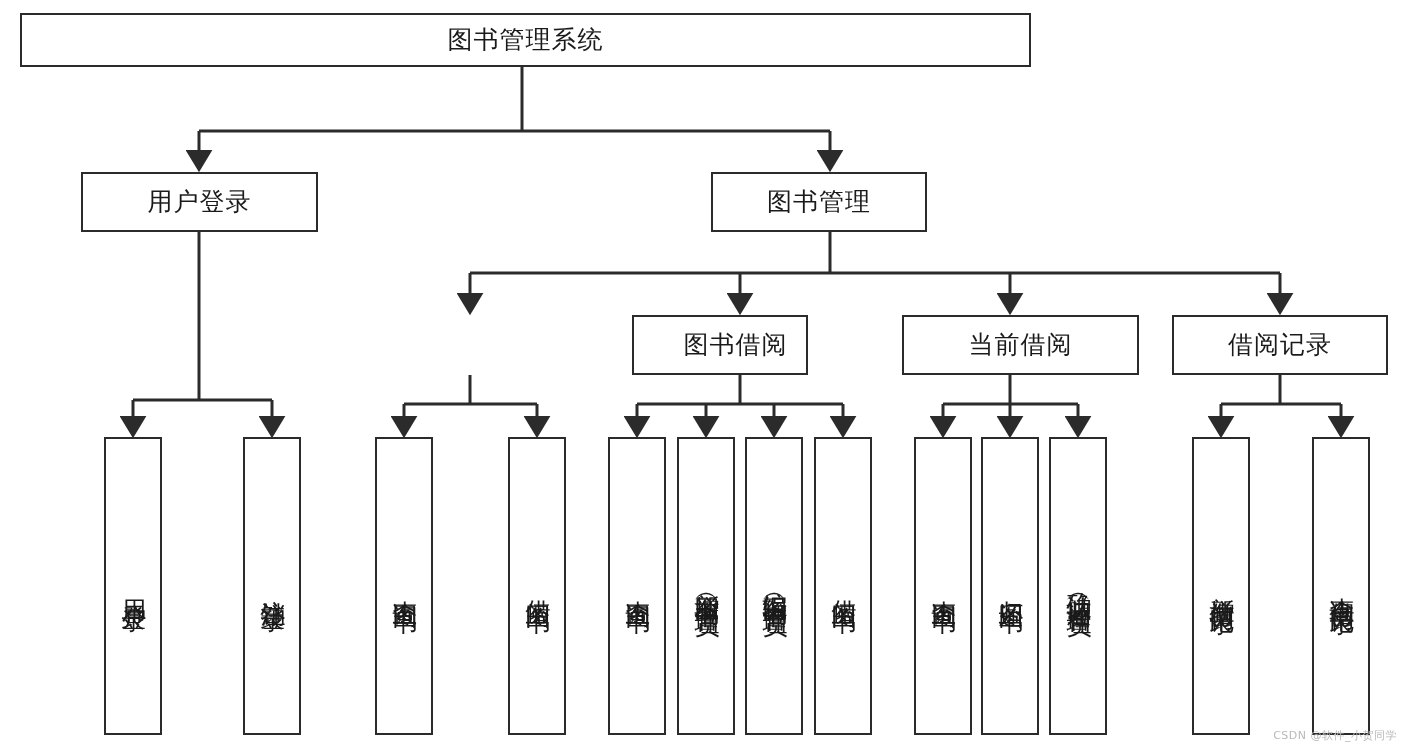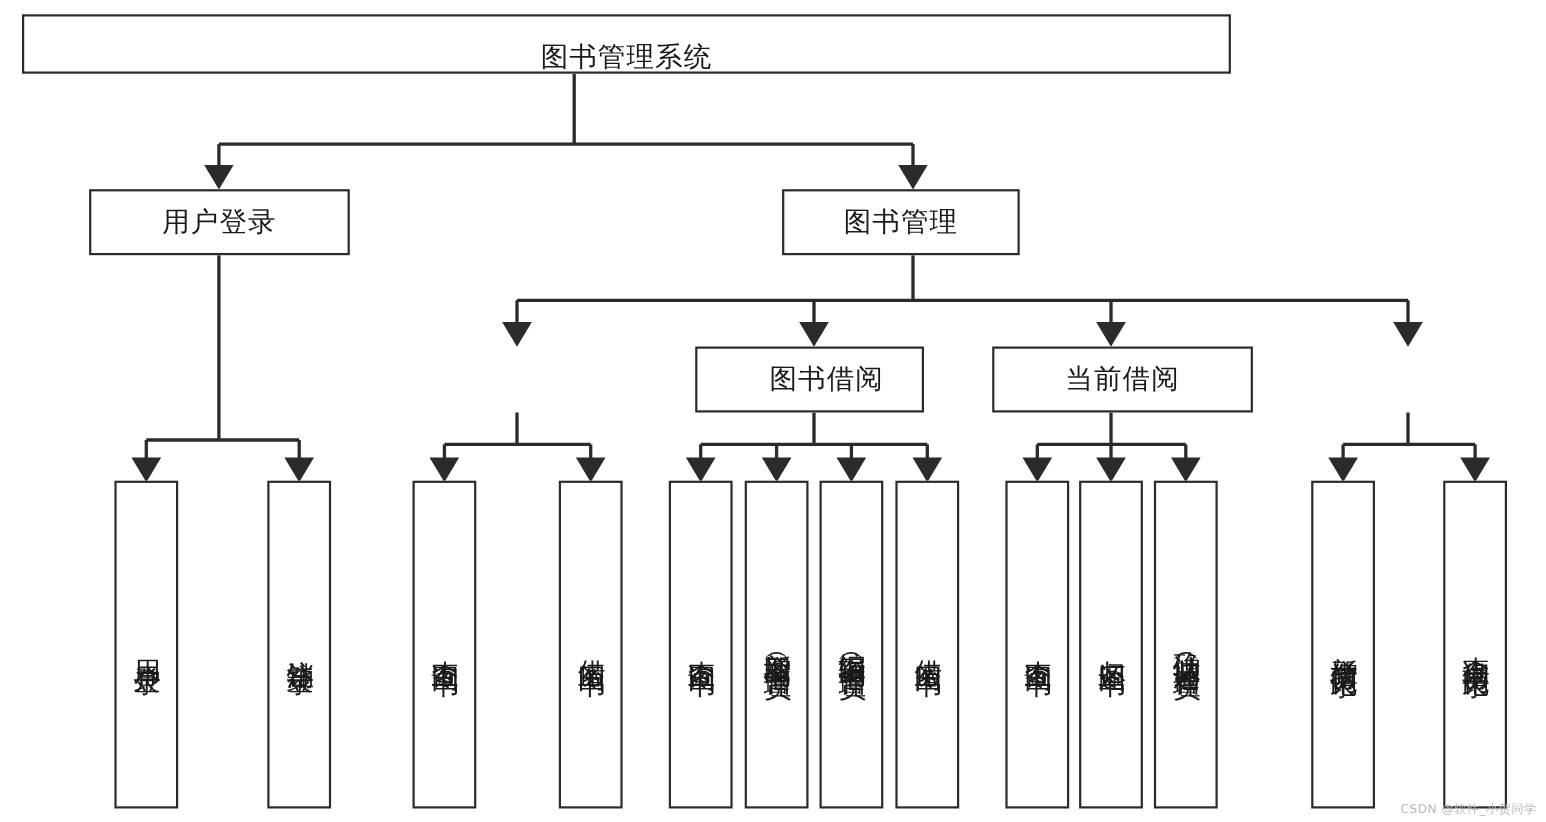--- a/index.html
+++ b/index.html
@@ -104,36 +104,39 @@
       <path d="M1010,404 L1010,426" marker-end="url(#arrow)"></path>
       <path d="M1078,404 L1078,426" marker-end="url(#arrow)"></path>
 
       <path d="M1280,375 L1280,404"></path>
       <path d="M1221,404 L1341,404"></path>
       <path d="M1221,404 L1221,426" marker-end="url(#arrow)"></path>
       <path d="M1341,404 L1341,426" marker-end="url(#arrow)"></path>
     </g>
   </svg>
 
-  <div class="node horiz" style="left:20px;top:13px;width:1099px;height:54px;align-items:flex-end;">
+  <div class="node horiz" style="left:20px;top:13px;width:1011px;height:54px;">
     <span>图书管理系统</span>
   </div>
 
   <div class="node horiz" style="left:81px;top:172px;width:237px;height:60px;">
     <span>用户登录</span>
   </div>
   <div class="node horiz" style="left:711px;top:172px;width:216px;height:60px;">
     <span>图书管理</span>
   </div>
 
-  <div class="node horiz" style="left:632px;top:315px;width:208px;height:60px;padding-left:31px;">
+  <div class="node horiz" style="left:632px;top:315px;width:176px;height:60px;padding-left:31px;">
     <span>图书借阅</span>
   </div>
   <div class="node horiz" style="left:902px;top:315px;width:237px;height:60px;">
     <span>当前借阅</span>
+  </div>
+  <div class="node horiz" style="left:1172px;top:315px;width:216px;height:60px;">
+    <span>借阅记录</span>
   </div>
 
   <div class="node vert" style="left:104px;top:437px;width:58px;height:298px;">
     <span class="vtext">用户登录</span>
   </div>
   <div class="node vert" style="left:243px;top:437px;width:58px;height:298px;">
     <span class="vtext">注销登录</span>
   </div>
 
   <div class="node vert" style="left:375px;top:437px;width:58px;height:298px;">

